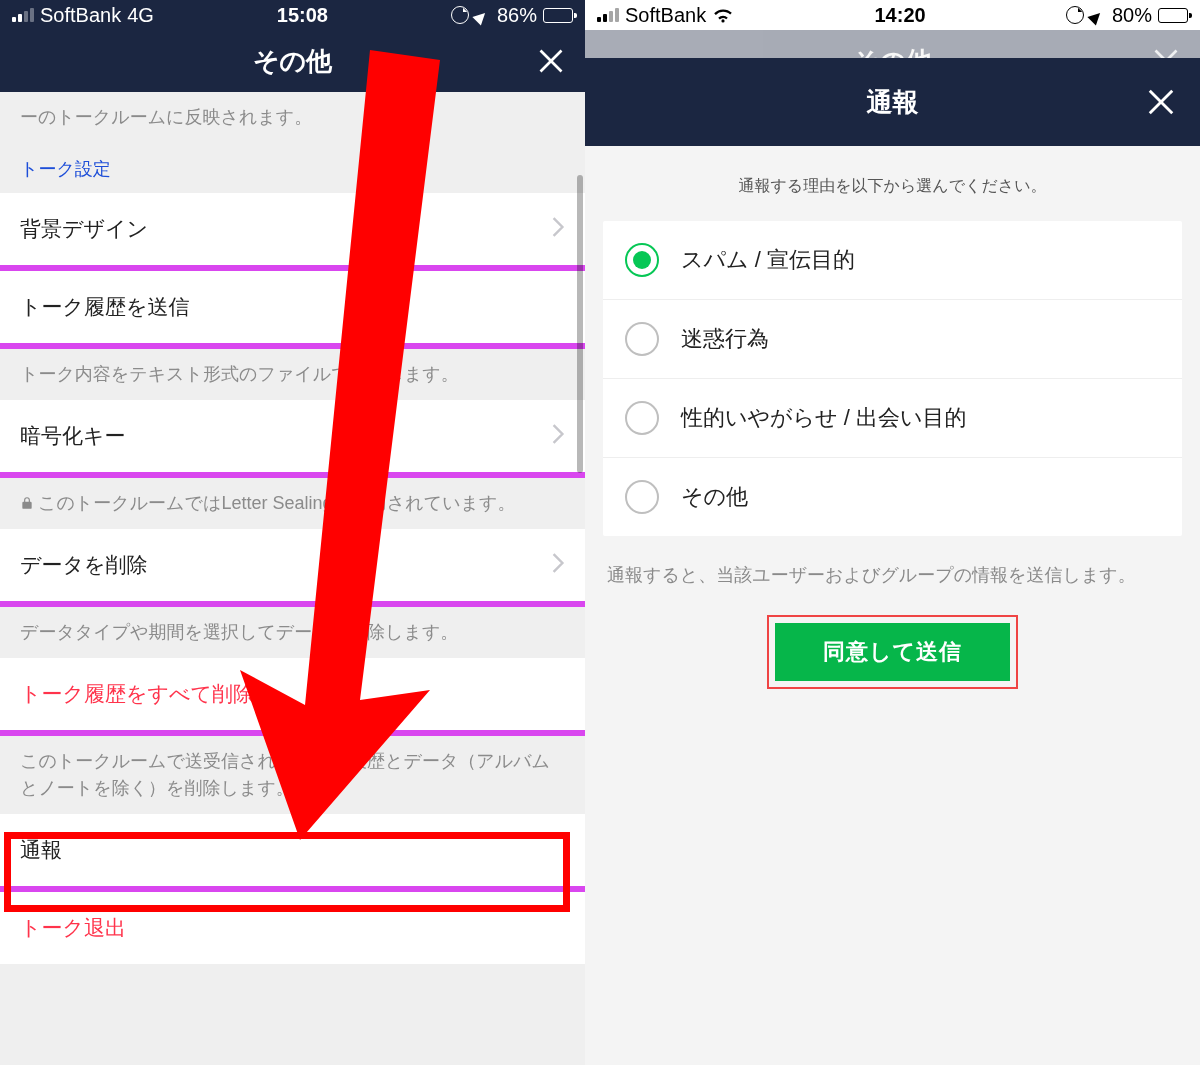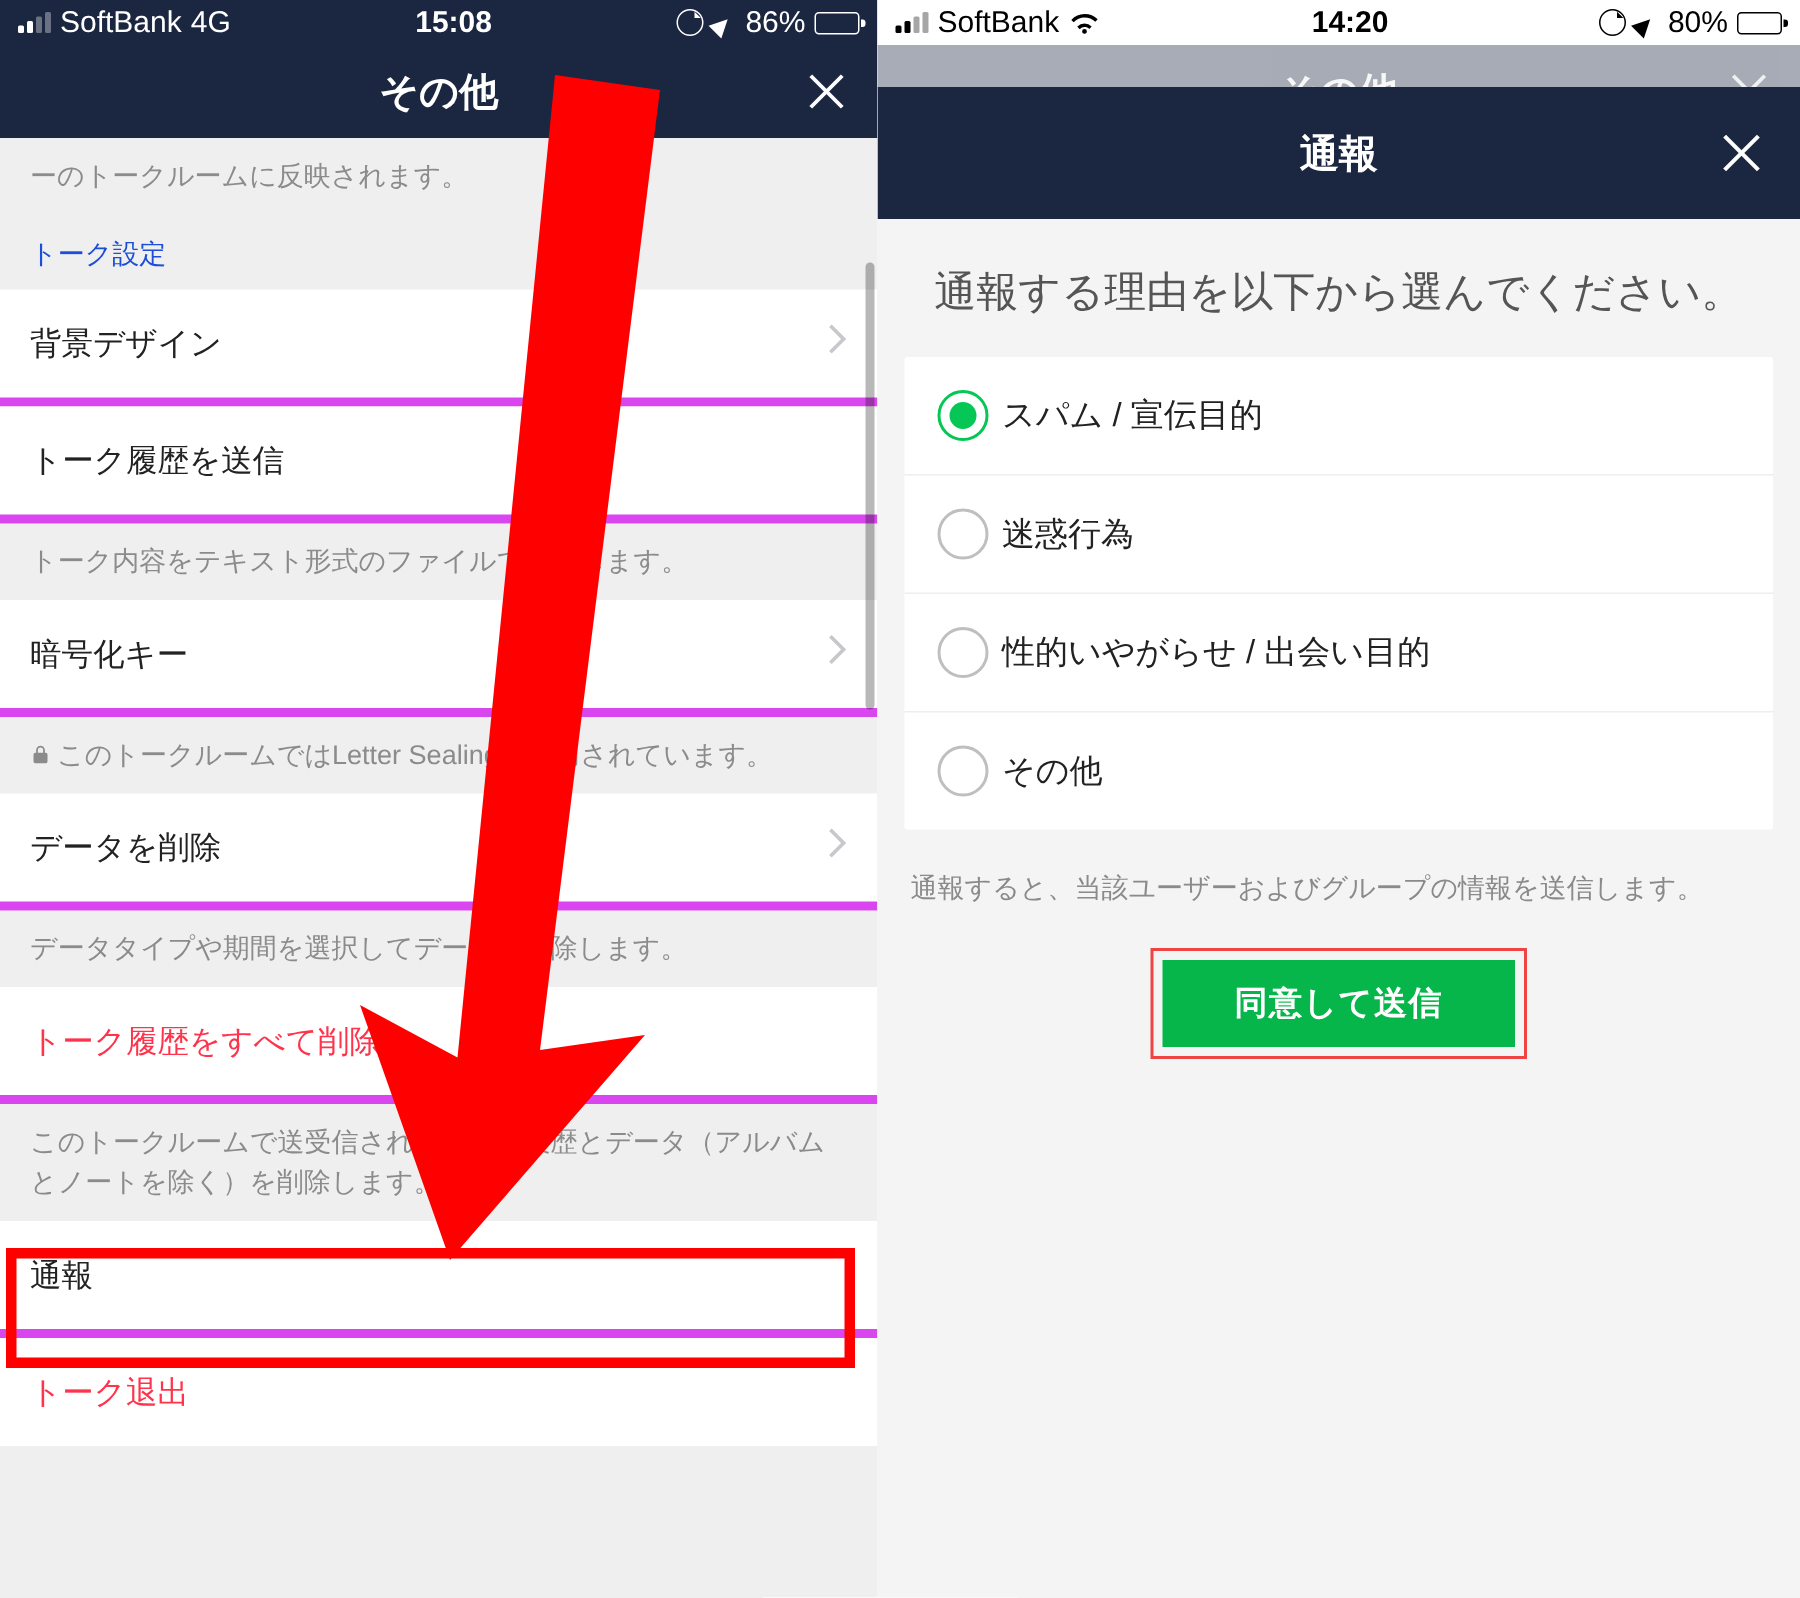--- a/index.html
+++ b/index.html
@@ -54,24 +54,24 @@
   
   .scroll-hint{position:absolute;right:2px;top:175px;width:6px;height:298px;background:rgba(0,0,0,.28);border-radius:3px;}
 
   
   .dim-nav{background:#1b2641;height:62px;opacity:.35;position:relative;}
   .dim-title{color:#fff;font-size:26px;font-weight:600;text-align:center;line-height:62px;}
   .sheet{position:absolute;left:0;right:0;top:58px;bottom:0;background:#f4f4f4;}
   .sheet-header{height:88px;background:#1b2641;color:#fff;display:flex;align-items:center;justify-content:center;font-size:26px;font-weight:600;position:relative;}
   .sheet-close{position:absolute;right:24px;top:50%;transform:translateY(-50%);width:30px;height:30px;}
 
-  .prompt{font-size:28px;color:#555;text-align:center;padding:30px 20px 24px;}
+  .prompt{font-size:16px;color:#555;text-align:center;padding:30px 20px 24px;}
 
   .options{background:#fff;margin:0 18px;border-radius:2px;}
-  .opt-row{display:flex;align-items:center;gap:9px;padding:22px 22px;font-size:22px;color:#222;border-bottom:1px solid #eee;}
+  .opt-row{display:flex;align-items:center;gap:22px;padding:22px 22px;font-size:22px;color:#222;border-bottom:1px solid #eee;}
   .opt-row:last-child{border-bottom:none;}
   .radio{width:34px;height:34px;border:2px solid #bfbfbf;border-radius:50%;flex:none;display:flex;align-items:center;justify-content:center;}
   .radio.selected{border-color:#06c755;}
   .radio.selected::after{content:"";width:18px;height:18px;background:#06c755;border-radius:50%;}
 
   .disclaimer{font-size:18px;color:#8a8a8a;padding:26px 22px 22px;line-height:1.5;}
 
   .submit-wrap{display:flex;justify-content:center;padding:4px 0;}
   .submit-frame{border:2px solid #ef4444;padding:6px 6px;display:inline-block;}
   .submit-btn{background:#06b64a;color:#fff;font-size:22px;font-weight:600;padding:14px 48px;border:none;letter-spacing:1px;}

